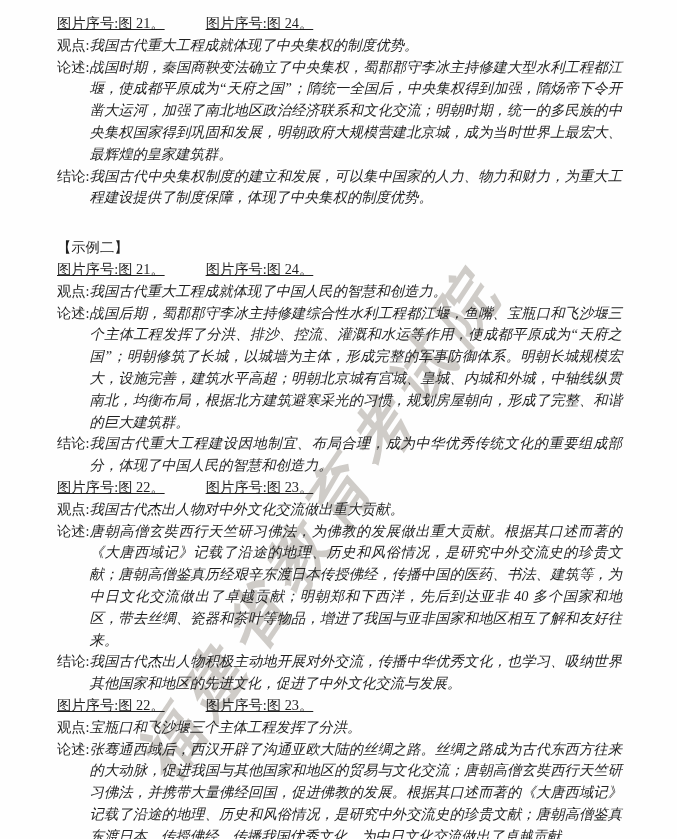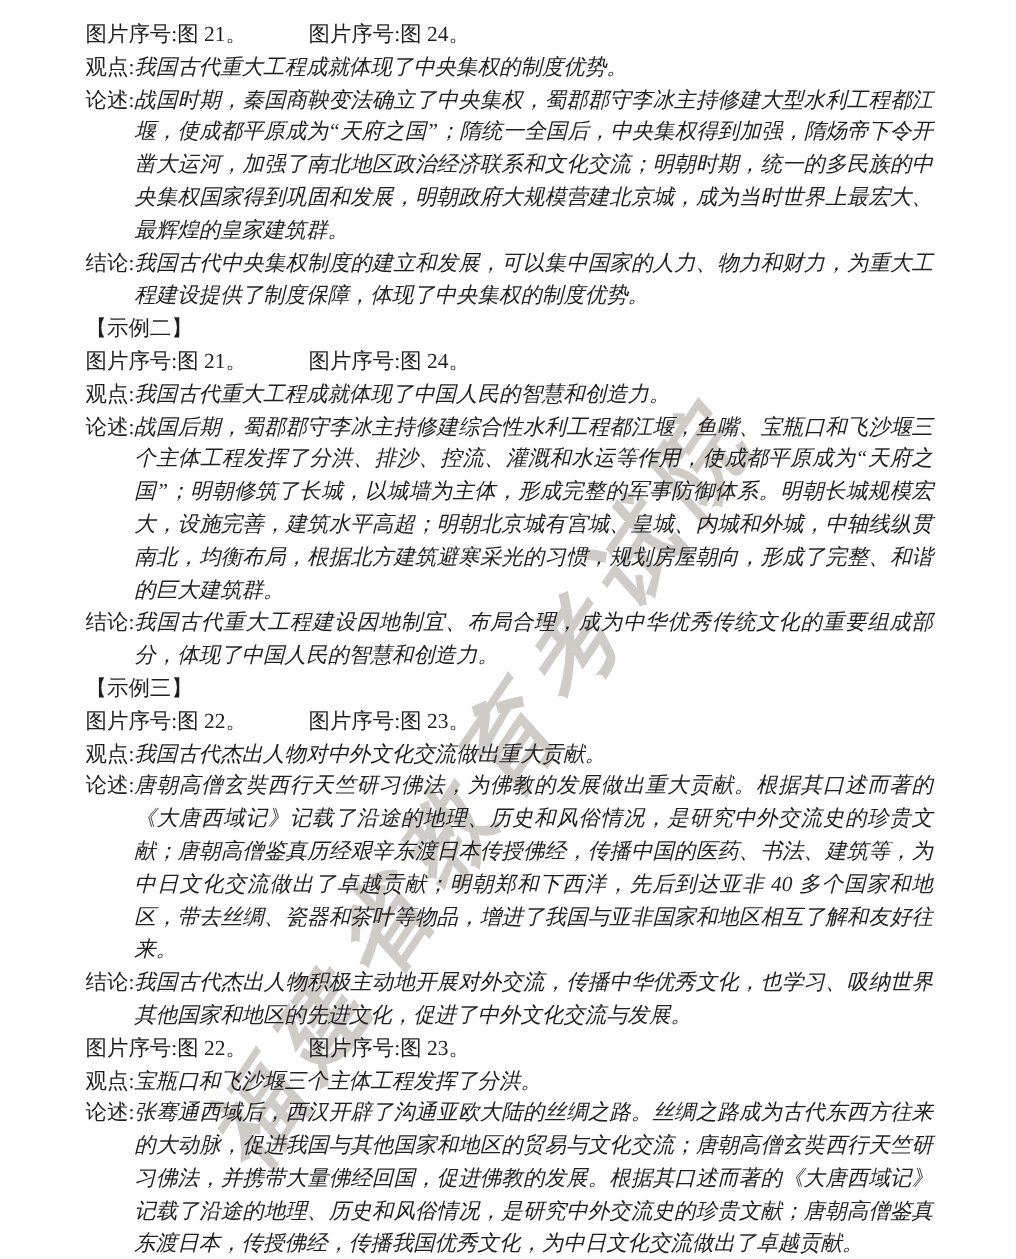--- a/index.html
+++ b/index.html
@@ -35,37 +35,39 @@
     position: relative;
     z-index: 1;
     padding: 13px 55px 0 57px;
     font-size: 14.3px;
     line-height: 21.8px;
     text-align: justify;
   }
   .section { }
   .header {
     white-space: nowrap;
+    margin-top: 28px;
   }
   .para {
     display: flex;
     align-items: flex-start;
   }
   .para .label {
     white-space: nowrap;
     flex: 0 0 auto;
   }
   .para .text {
     flex: 1 1 auto;
     text-align: justify;
     text-justify: inter-ideograph;
     font-style: italic;
   }
   .imgline {
     display: flex;
+    text-decoration: underline;
   }
   .imgline .first {
     margin-right: 41px;
     white-space: nowrap;
   }
   .imgline .second {
     white-space: nowrap;
   }
 </style>
 </head>
@@ -110,21 +112,20 @@
         <span class="label">论述:</span>
         <span class="text">战国后期，蜀郡郡守李冰主持修建综合性水利工程都江堰，鱼嘴、宝瓶口和飞沙堰三个主体工程发挥了分洪、排沙、控流、灌溉和水运等作用，使成都平原成为“天府之国”；明朝修筑了长城，以城墙为主体，形成完整的军事防御体系。明朝长城规模宏大，设施完善，建筑水平高超；明朝北京城有宫城、皇城、内城和外城，中轴线纵贯南北，均衡布局，根据北方建筑避寒采光的习惯，规划房屋朝向，形成了完整、和谐的巨大建筑群。</span>
       </div>
       <div class="para">
         <span class="label">结论:</span>
         <span class="text">我国古代重大工程建设因地制宜、布局合理，成为中华优秀传统文化的重要组成部分，体现了中国人民的智慧和创造力。</span>
       </div>
     </div>
 
     <div class="section">
-      <div class="header">【示例三】</div>
       <div class="para imgline">
         <span class="first">图片序号:图 22。</span>
         <span class="second">图片序号:图 23。</span>
       </div>
       <div class="para">
         <span class="label">观点:</span>
         <span class="text">我国古代杰出人物对中外文化交流做出重大贡献。</span>
       </div>
       <div class="para">
         <span class="label">论述:</span>

